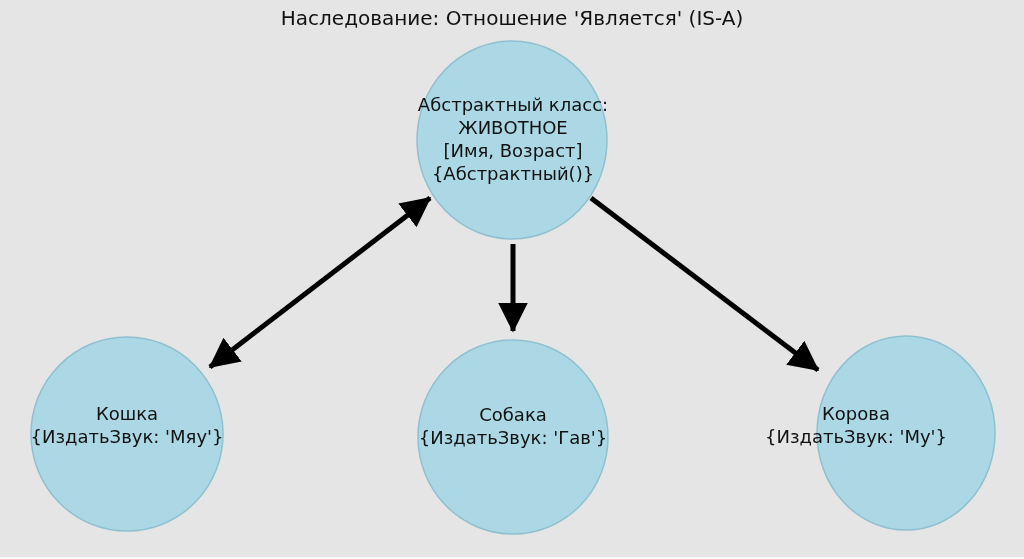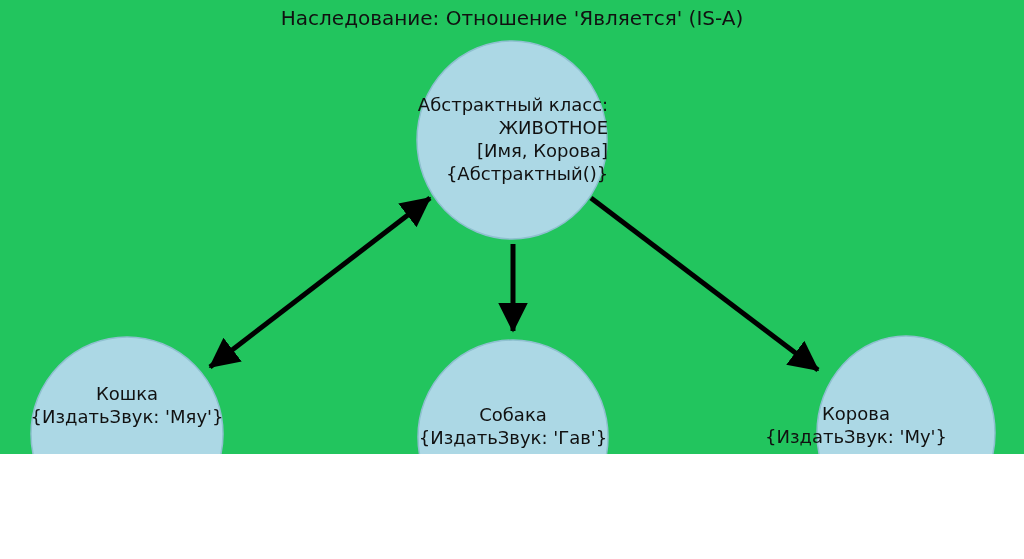--- a/index.html
+++ b/index.html
@@ -4,22 +4,22 @@
 <style>
   html, body {
     margin: 0;
     padding: 0;
     background: #ffffff;
     font-family: "DejaVu Sans", "Liberation Sans", sans-serif;
   }
   .canvas {
     position: relative;
     width: 1024px;
-    height: 454px;
-    background: #22c55e;
+    height: 557px;
+    background: #e5e5e5;
     overflow: hidden;
   }
   .diagram-title {
     position: absolute;
     top: 6px;
     left: 0;
     width: 100%;
     text-align: center;
     font-size: 20px;
     color: #111111;
@@ -65,28 +65,28 @@
     <ellipse class="node-ellipse" cx="512" cy="140" rx="95" ry="99"></ellipse>
     <ellipse class="node-ellipse" cx="127" cy="434" rx="96" ry="97"></ellipse>
     <ellipse class="node-ellipse" cx="513" cy="437" rx="95" ry="97"></ellipse>
     <ellipse class="node-ellipse" cx="906" cy="433" rx="89" ry="97"></ellipse>
 
     <line class="edge" x1="210" y1="367" x2="430" y2="198" marker-start="url(#ah)" marker-end="url(#ah)"></line>
     <line class="edge" x1="513" y1="244" x2="513" y2="331" marker-end="url(#ah)"></line>
     <line class="edge" x1="591" y1="198" x2="818" y2="370" marker-end="url(#ah)"></line>
   </svg>
 
-  <div class="node-label" style="left:513px; top:139px;text-align:right;">
+  <div class="node-label" style="left:513px; top:139px;">
     <div>Абстрактный класс:</div>
     <div>ЖИВОТНОЕ</div>
-    <div>[Имя, Корова]</div>
+    <div>[Имя, Возраст]</div>
     <div>{Абстрактный()}</div>
   </div>
 
-  <div class="node-label" style="left:127px; top:405px;">
+  <div class="node-label" style="left:127px; top:425px;">
     <div>Кошка</div>
     <div>{ИздатьЗвук: 'Мяу'}</div>
   </div>
 
   <div class="node-label" style="left:513px; top:426px;text-align:center;">
     <div>Собака</div>
     <div>{ИздатьЗвук: 'Гав'}</div>
   </div>
 
   <div class="node-label" style="left:856px; top:425px;">

